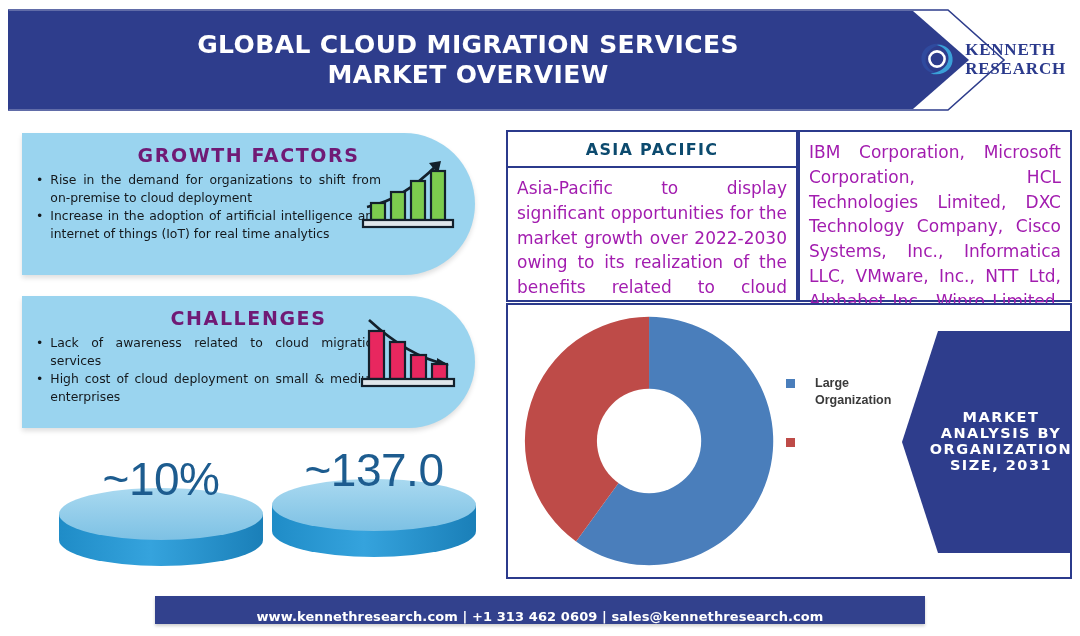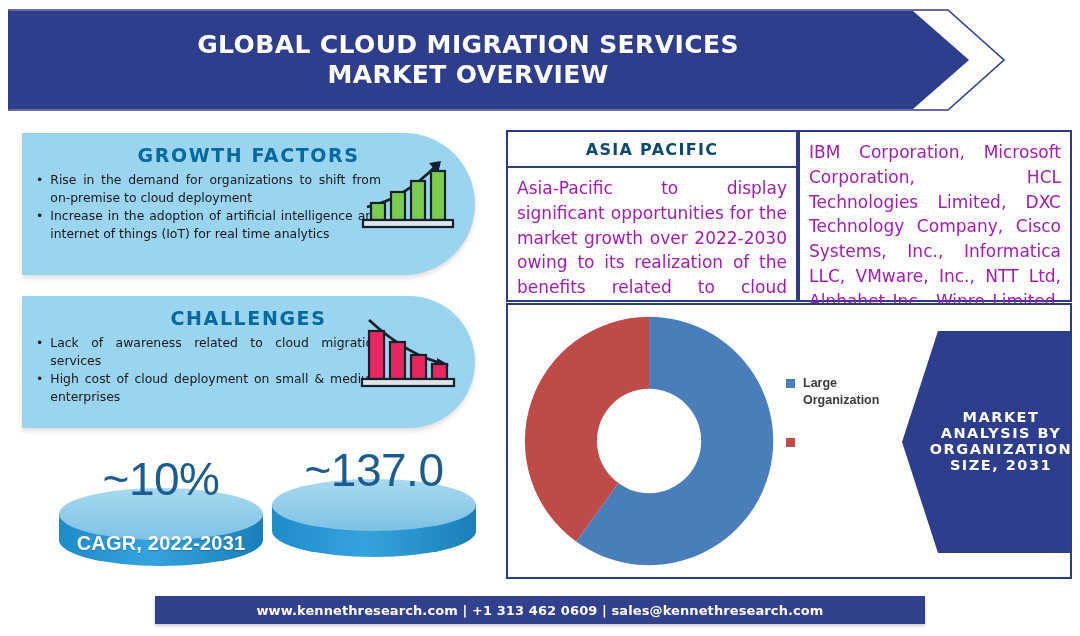--- a/index.html
+++ b/index.html
@@ -68,21 +68,21 @@
     position: absolute;
     background: #9ad4ef;
     border-radius: 0 78px 78px 0;
     box-shadow: 0 3px 5px rgba(0,0,0,0.13);
   }
   .card-growth { left: 22px; top: 133px; width: 453px; height: 142px; }
   .card-chall  { left: 22px; top: 296px; width: 453px; height: 132px; }
 
   .card-title {
     text-align: center;
-    color: #0369a1;
+    color: #701a75;
     font-weight: bold;
     font-size: 19px;
     letter-spacing: 1.6px;
     padding-top: 11px;
     font-family: "DejaVu Sans", sans-serif;
   }
   .card-body {
     padding: 5px 0 0 14px;
     width: 345px;
   }
@@ -176,21 +176,21 @@
   }
   .legend {
     position: absolute;
     left: 278px;
     top: 70px;
     width: 118px;
   }
   .legend-item {
     display: flex;
     align-items: flex-start;
-    gap: 8px;
+    gap: 20px;
     margin-bottom: 26px;
   }
   .legend-swatch {
     flex: 0 0 auto;
     width: 9px; height: 9px;
     margin-top: 4px;
   }
   .legend-label {
     font-size: 12.5px;
     font-weight: bold;
@@ -228,37 +228,48 @@
     position: absolute;
     left: 155px;
     top: 596px;
     width: 770px;
     height: 28px;
     background: #32418d;
     color: #ffffff;
     font-weight: bold;
     font-size: 13px;
     display: flex;
-    align-items: center;
+    align-items: flex-end;
     justify-content: center;
     letter-spacing: 0.1px;
     box-shadow: 0 2px 3px rgba(0,0,0,0.2);
   }
 </style>
 </head>
 <body>
 
 <div class="header-wrap">
   <svg class="header-outline" viewBox="0 0 1064 104" preserveAspectRatio="none">
     <polygon points="0,2 940,2 996,52 940,102 0,102" fill="none" stroke="#2e3d8c" stroke-width="1.6"></polygon>
     <polygon points="0,3 905,3 961,52 905,101 0,101" fill="#2e3d8c"></polygon>
   </svg>
   <div class="header-title">
     <div>GLOBAL CLOUD MIGRATION SERVICES</div>
     <div>MARKET OVERVIEW</div>
+  </div>
+  <div class="logo-block">
+    <svg width="42" height="42" viewBox="0 0 42 42">
+      <path d="M27.5 6.5 C15 3 4 11 5.5 22.5 C6.6 31 14 36 21 35 C13.5 33 9 27 9.5 21 C10.2 12.5 18.5 7.5 27.5 6.5 Z" fill="#2f4a9e"></path>
+      <path d="M14.5 35.5 C27 39 38 31 36.5 19.5 C35.4 11 28 6 21 7 C28.5 9 33 15 32.5 21 C31.8 29.5 23.5 34.5 14.5 35.5 Z" fill="#3aa0d8"></path>
+      <circle cx="21" cy="21" r="7.6" fill="none" stroke="#ffffff" stroke-width="2.6"></circle>
+    </svg>
+    <div class="logo-text">
+      <div>KENNETH</div>
+      <div>RESEARCH</div>
+    </div>
   </div>
 </div>
 
 <div class="card card-growth">
   <div class="card-title">GROWTH FACTORS</div>
   <div class="card-body">
     <div class="bullet-row">
       <span class="bullet-dot">•</span>
       <span class="bullet-text">Rise in the demand for organizations to shift from on-premise to cloud deployment</span>
     </div>
@@ -311,21 +322,20 @@
         <stop offset="100%" stop-color="#1a7fb8"></stop>
       </linearGradient>
       <linearGradient id="top1" x1="0" y1="0" x2="0" y2="1">
         <stop offset="0%" stop-color="#a9d9f0"></stop>
         <stop offset="100%" stop-color="#7dc1e4"></stop>
       </linearGradient>
     </defs>
     <path d="M2 62 L2 88 A102 26 0 0 0 206 88 L206 62 Z" fill="url(#side1)"></path>
     <ellipse cx="104" cy="62" rx="102" ry="26" fill="url(#top1)"></ellipse>
   </svg>
-  <div class="cyl-label" style="top:80px">CAGR, 2022-2031</div>
 </div>
 
 <div class="cyl cyl-2">
   <div class="cyl-value">~137.0</div>
   <svg width="208" height="116" viewBox="0 0 208 116" style="position:absolute;left:0;top:0;z-index:2">
     <defs>
       <linearGradient id="side2" x1="0" y1="0" x2="1" y2="0">
         <stop offset="0%" stop-color="#1f8cc7"></stop>
         <stop offset="45%" stop-color="#35a3dd"></stop>
         <stop offset="100%" stop-color="#1a7fb8"></stop>

